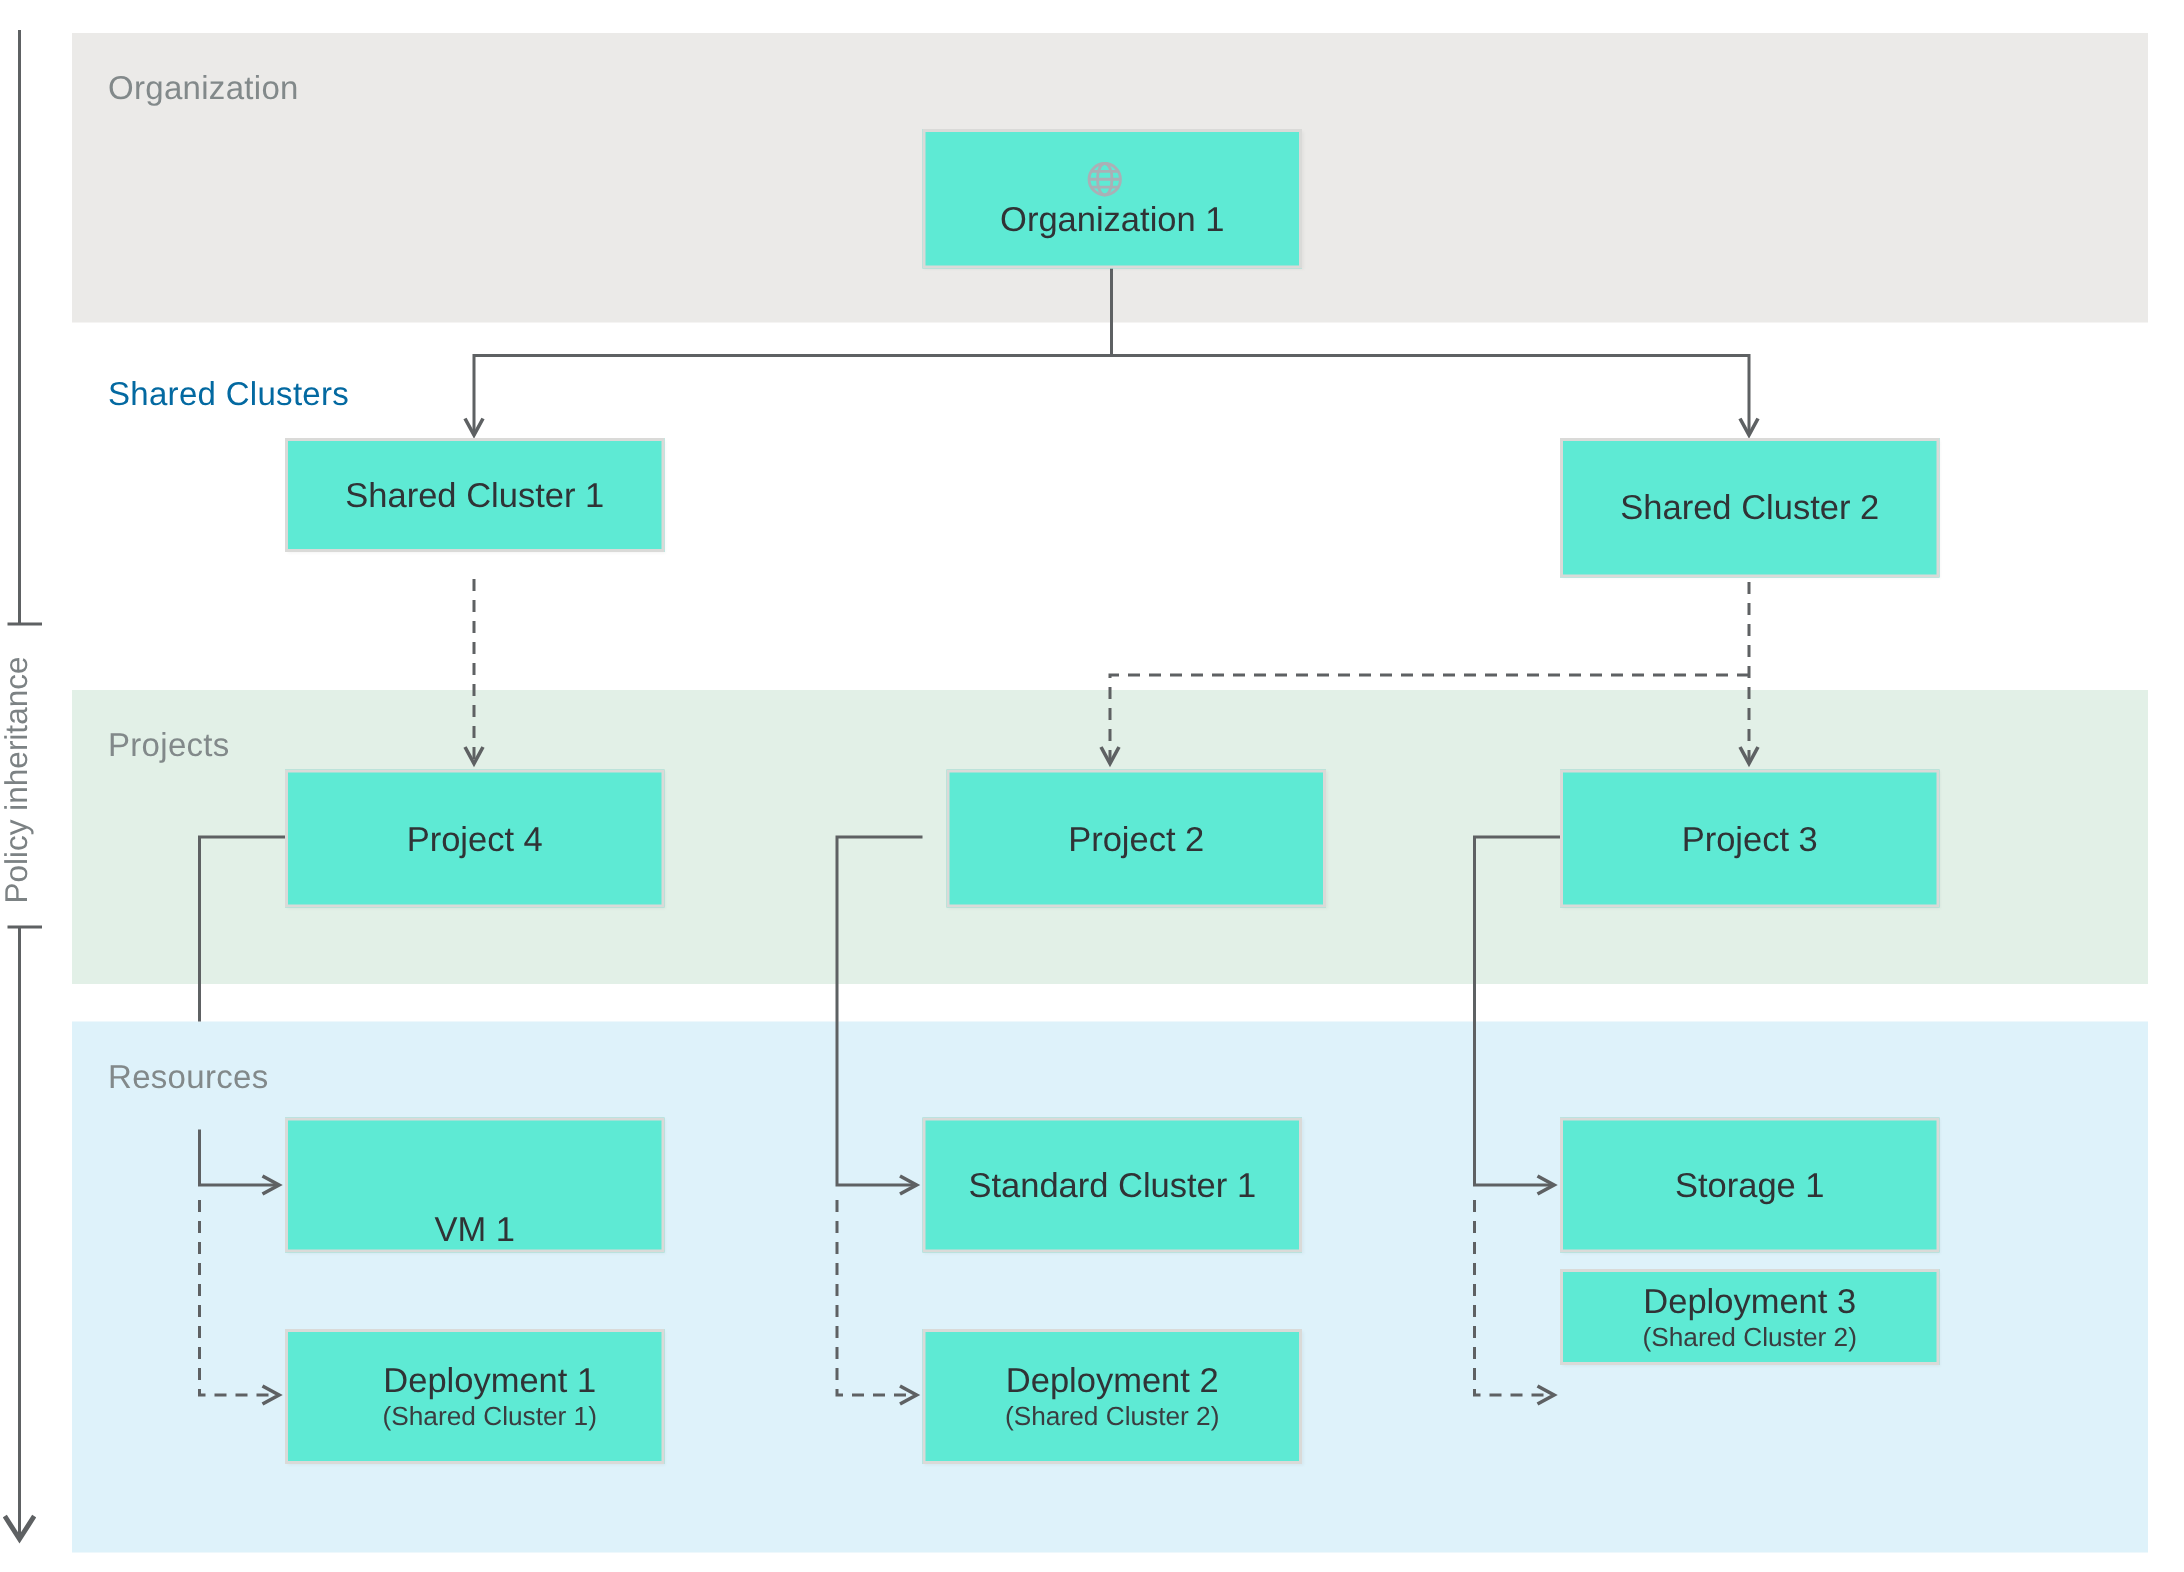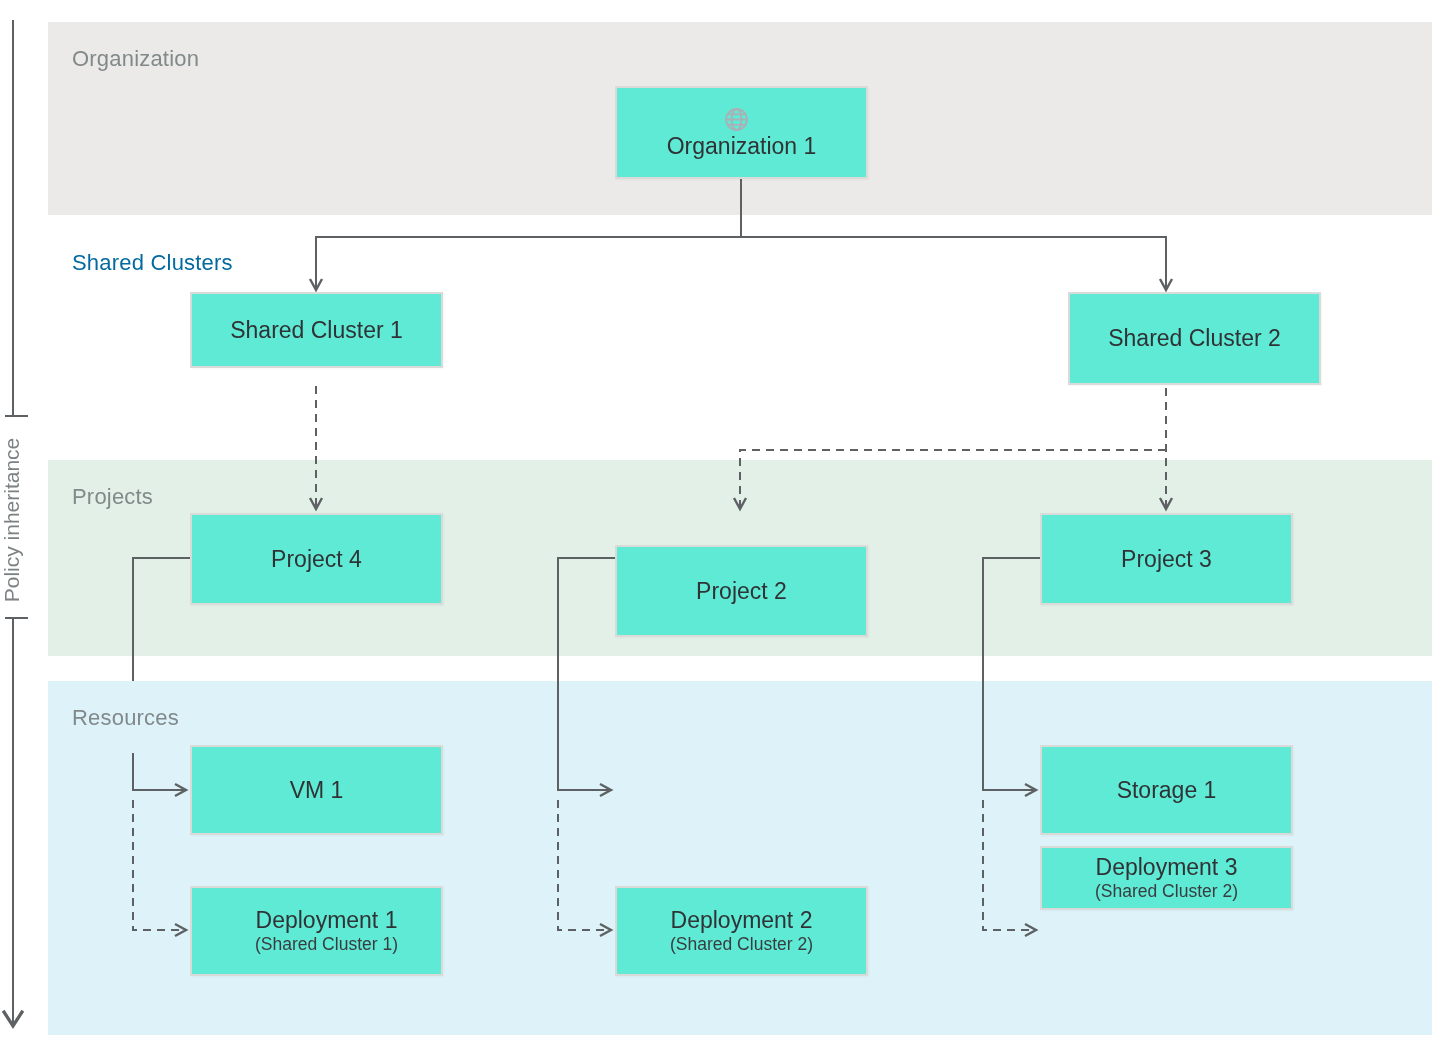--- a/index.html
+++ b/index.html
@@ -35,25 +35,25 @@
     display:flex;align-items:center;justify-content:center;
     font-size:23px;color:#303336;text-align:center;
     box-shadow:1px 1px 2px rgba(0,0,0,0.04);
     flex-direction:column;
   }
   .node .icon{display:inline-flex;margin-right:11px;}
   .node .stack{display:flex;flex-direction:column;line-height:1.22;}
   .node .sub{font-size:17.5px;color:#3a3d40;}
   .pos-org1 {left:615px;top:86px;height:93px;}
   .pos-sc1  {left:190px;top:292px;height:76px;}
-  .pos-sc2  {left:1040px;top:292px;height:93px;margin-left:28px;}
+  .pos-sc2  {left:1040px;top:292px;height:93px;}
   .pos-p1   {left:190px;top:513px;}
-  .pos-p2   {left:615px;top:513px;margin-top:32px;}
+  .pos-p2   {left:631px;top:513px;}
   .pos-p3   {left:1040px;top:513px;}
-  .pos-vm1  {left:190px;top:745px;height:90px;}
+  .pos-vm1  {left:190px;top:745px;height:90px;justify-content:flex-end;}
   .pos-stdc1{left:615px;top:745px;height:90px;}
   .pos-sto1 {left:1040px;top:745px;height:90px;}
   .pos-dep1 {left:190px;top:886px;height:90px;padding-left:20px;}
   .pos-dep2 {left:615px;top:886px;height:90px;}
   .pos-dep3 {left:1040px;top:846px;height:64px;}
 </style>
 </head>
 <body>
 
 <div class="stage">
@@ -134,20 +134,23 @@
   <div class="node pos-p2">
     <span>Project 2</span>
   </div>
   <div class="node pos-p3">
     <span>Project 3</span>
   </div>
 
   <div class="node pos-vm1">
     <span>VM 1</span>
   </div>
+  <div class="node pos-stdc1">
+    <span>Standard Cluster 1</span>
+  </div>
   <div class="node pos-sto1">
     <span>Storage 1</span>
   </div>
 
   <div class="node pos-dep1">
     <span class="stack">
       <span>Deployment 1</span>
       <span class="sub">(Shared Cluster 1)</span>
     </span>
   </div>

